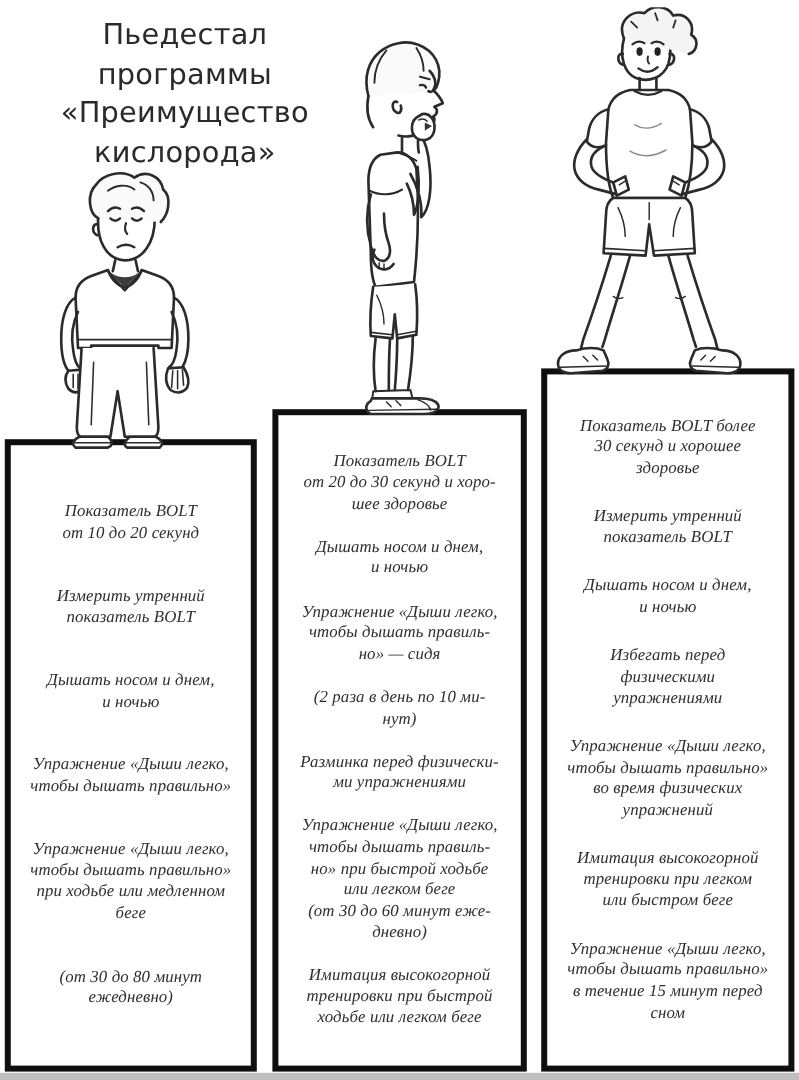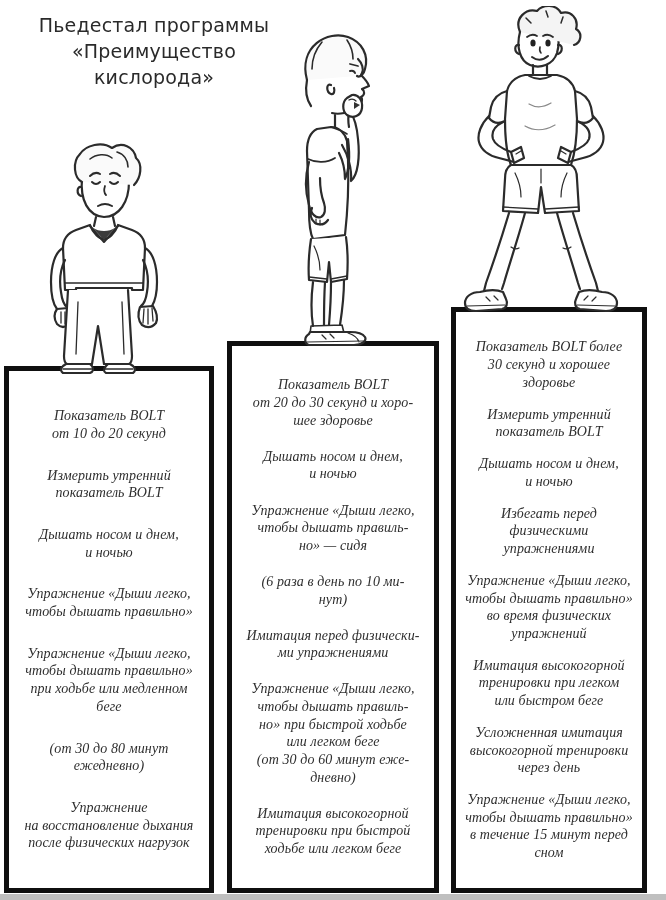--- a/index.html
+++ b/index.html
@@ -4,36 +4,36 @@
 <style>
   html,body { margin:0; padding:0; background:#ffffff; }
   .page {
     position:relative; width:666px; height:900px; background:#ffffff;
     overflow:hidden; font-family:"Liberation Serif", serif;
   }
   .title {
     position:absolute; left:22px; top:13px; width:264px;
     text-align:center; white-space:pre-line;
     font-family:"DejaVu Sans", sans-serif;
-    font-size:19px; line-height:1.36; color:#2a2a2a; letter-spacing:0.2px;
+    font-size:24px; line-height:1.36; color:#2a2a2a; letter-spacing:0.2px;
   }
   .pedestal {
     position:absolute; box-sizing:border-box; background:#ffffff;
     border:5px solid #0f0f0f; z-index:1;
     display:flex; flex-direction:column; justify-content:space-evenly; align-items:center;
     padding:12px 5px;
   }
   .pedestal p {
     margin:0; text-align:center; white-space:pre-line;
     font-family:"Liberation Serif", serif; font-style:italic;
     font-size:14px; line-height:1.26; color:#2e2e2e; letter-spacing:0.1px;
   }
   .box-low  { left:4px;   top:366px; width:210px; height:527px; }
   .box-med  { left:227px; top:341px; width:212px; height:552px; }
-  .box-high { left:451px; top:307px; width:196px; height:586px; }
+  .box-high { left:451px; top:307px; width:211px; height:586px; }
   .figure { position:absolute; z-index:2; }
   .fig-low  { left:32px;  top:140px; }
   .fig-med  { left:250px; top:28px;  }
   .fig-high { left:458px; top:6px;   }
   .scan-shadow {
     position:absolute; left:0; top:894px; width:666px; height:6px;
     background:#bfbfbf; z-index:0;
   }
 </style>
 </head>
@@ -149,37 +149,34 @@
     <p>Дышать носом и днем,
 и ночью</p>
     <p>Упражнение «Дыши легко,
 чтобы дышать правильно»</p>
     <p>Упражнение «Дыши легко,
 чтобы дышать правильно»
 при ходьбе или медленном
 беге</p>
     <p>(от 30 до 80 минут
 ежедневно)</p>
-    <p>Упражнение
-на восстановление дыхания
-после физических нагрузок</p>
   </div>
 
   <div class="pedestal box-med">
     <p>Показатель BOLT
 от 20 до 30 секунд и хоро-
 шее здоровье</p>
     <p>Дышать носом и днем,
 и ночью</p>
     <p>Упражнение «Дыши легко,
 чтобы дышать правиль-
 но» — сидя</p>
-    <p>(6 раза в день по 10 ми-
+    <p>(2 раза в день по 10 ми-
 нут)</p>
-    <p>Имитация перед физически-
+    <p>Разминка перед физически-
 ми упражнениями</p>
     <p>Упражнение «Дыши легко,
 чтобы дышать правиль-
 но» при быстрой ходьбе
 или легком беге
 (от 30 до 60 минут еже-
 дневно)</p>
     <p>Имитация высокогорной
 тренировки при быстрой
 ходьбе или легком беге</p>
@@ -196,23 +193,20 @@
     <p>Избегать перед
 физическими
 упражнениями</p>
     <p>Упражнение «Дыши легко,
 чтобы дышать правильно»
 во время физических
 упражнений</p>
     <p>Имитация высокогорной
 тренировки при легком
 или быстром беге</p>
-    <p>Усложненная имитация
-высокогорной тренировки
-через день</p>
     <p>Упражнение «Дыши легко,
 чтобы дышать правильно»
 в течение 15 минут перед
 сном</p>
   </div>
 
   <div class="scan-shadow"></div>
 
 </div>
 

